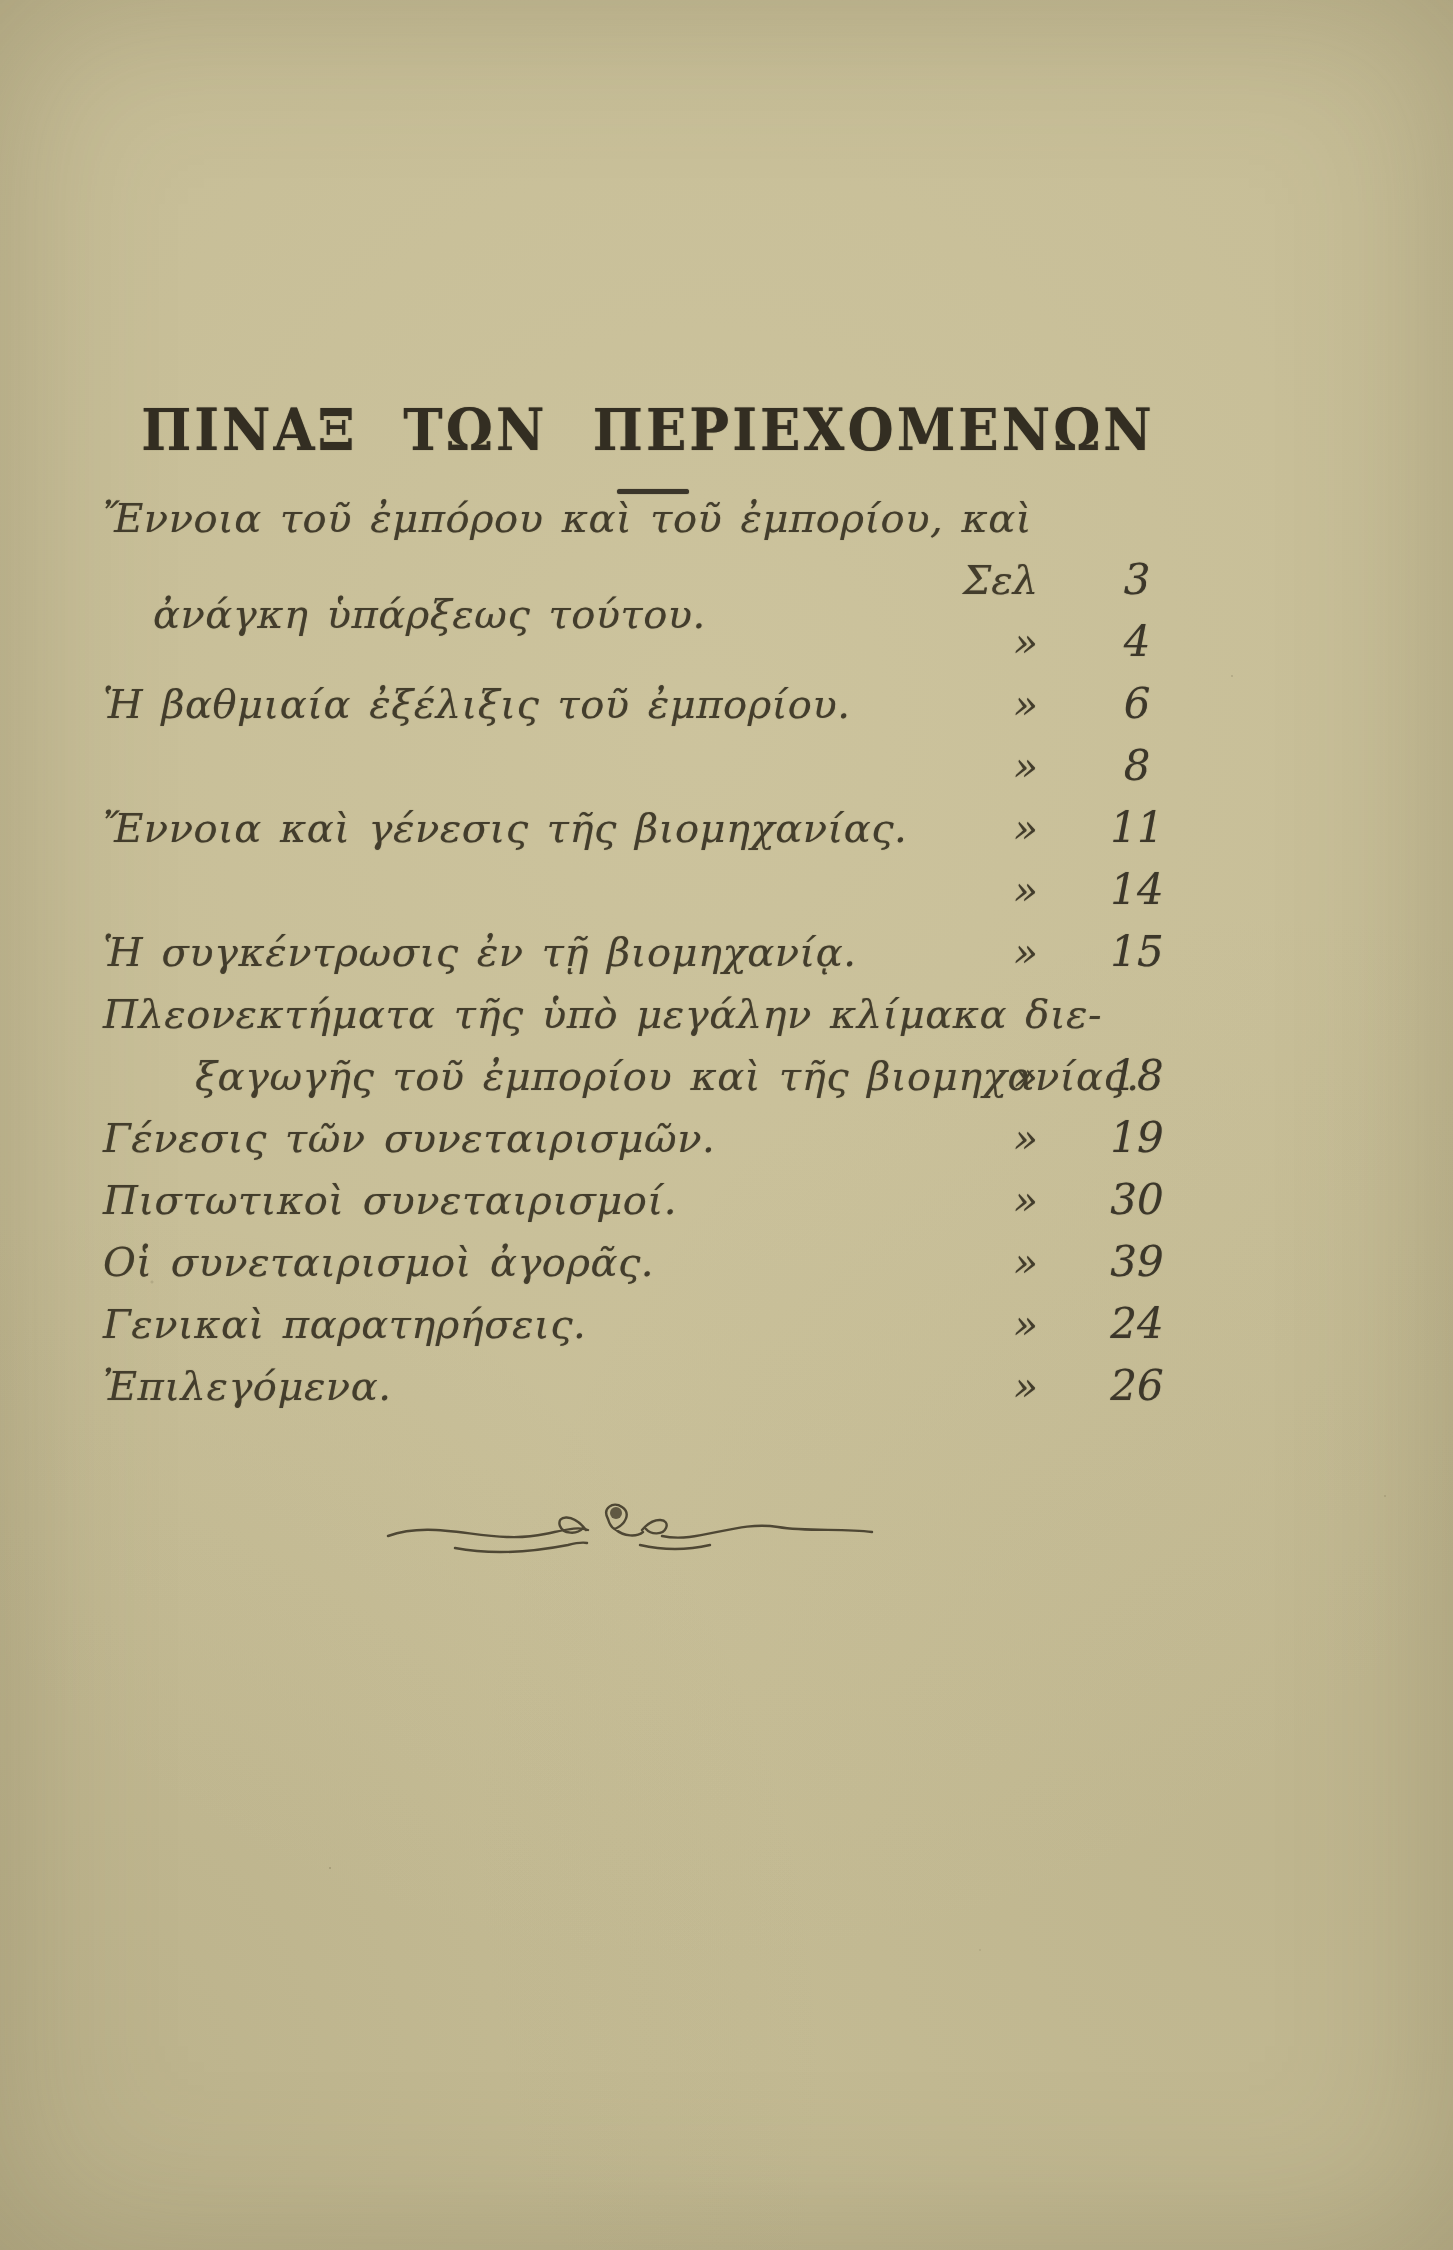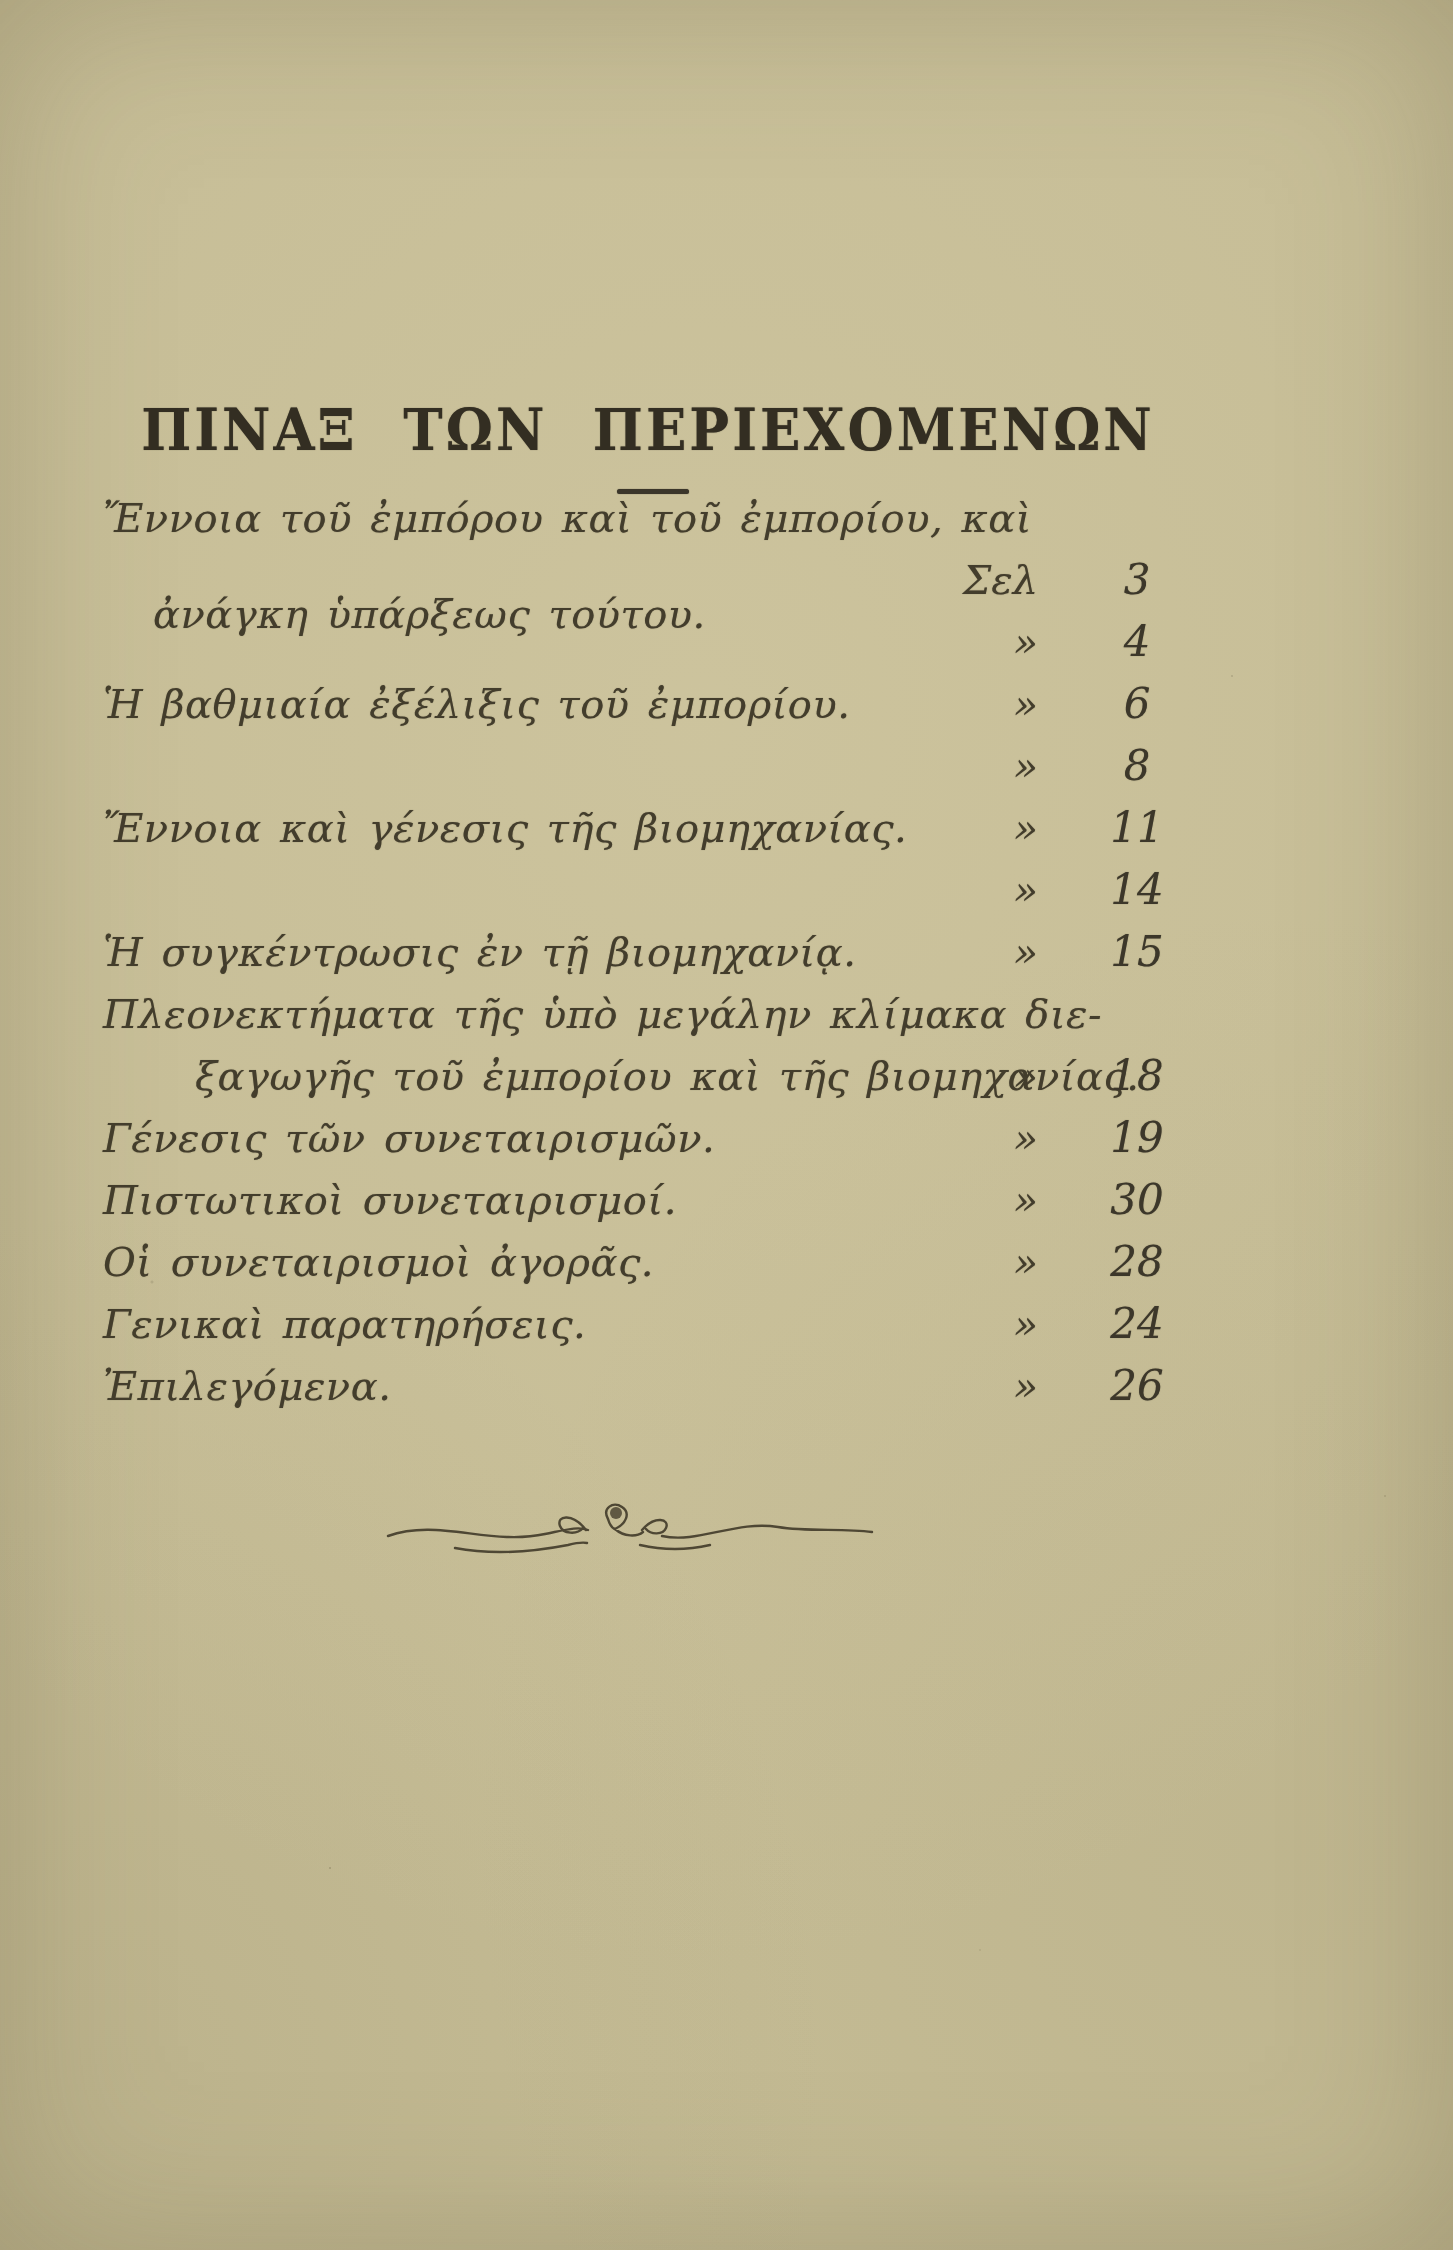--- a/index.html
+++ b/index.html
@@ -65,21 +65,21 @@
     <div class="row"><span class="m">»</span><span class="p">4</span></div>
     <div class="row"><span class="t">Ἡ βαθμιαία ἐξέλιξις τοῦ ἐμπορίου.</span><span class="m">»</span><span class="p">6</span></div>
     <div class="row"><span class="m">»</span><span class="p">8</span></div>
     <div class="row"><span class="t">Ἔννοια καὶ γένεσις τῆς βιομηχανίας.</span><span class="m">»</span><span class="p">11</span></div>
     <div class="row"><span class="m">»</span><span class="p">14</span></div>
     <div class="row"><span class="t">Ἡ συγκέντρωσις ἐν τῇ βιομηχανίᾳ.</span><span class="m">»</span><span class="p">15</span></div>
     <div class="row"><span class="t">Πλεονεκτήματα τῆς ὑπὸ μεγάλην κλίμακα διε-</span><span class="m"></span><span class="p"></span></div>
     <div class="row ind2"><span class="t">ξαγωγῆς τοῦ ἐμπορίου καὶ τῆς βιομηχανίας.</span><span class="m">»</span><span class="p">18</span></div>
     <div class="row"><span class="t">Γένεσις τῶν συνεταιρισμῶν.</span><span class="m">»</span><span class="p">19</span></div>
     <div class="row"><span class="t">Πιστωτικοὶ συνεταιρισμοί.</span><span class="m">»</span><span class="p">30</span></div>
-    <div class="row"><span class="t">Οἱ συνεταιρισμοὶ ἀγορᾶς.</span><span class="m">»</span><span class="p">28</span></div>
+    <div class="row"><span class="t">Οἱ συνεταιρισμοὶ ἀγορᾶς.</span><span class="m">»</span><span class="p">39</span></div>
     <div class="row"><span class="t">Γενικαὶ παρατηρήσεις.</span><span class="m">»</span><span class="p">24</span></div>
     <div class="row"><span class="t">Ἐπιλεγόμενα.</span><span class="m">»</span><span class="p">26</span></div>
   </div>
 
   <div class="ornament">
     <svg viewBox="0 0 500 70" xmlns="http://www.w3.org/2000/svg">
       <g fill="none" stroke="#4e4734" stroke-width="2.4" stroke-linecap="round">
 
         <path d="M8 40 C 58 22, 110 50, 165 38 C 185 34, 198 30, 208 34"></path>
 

